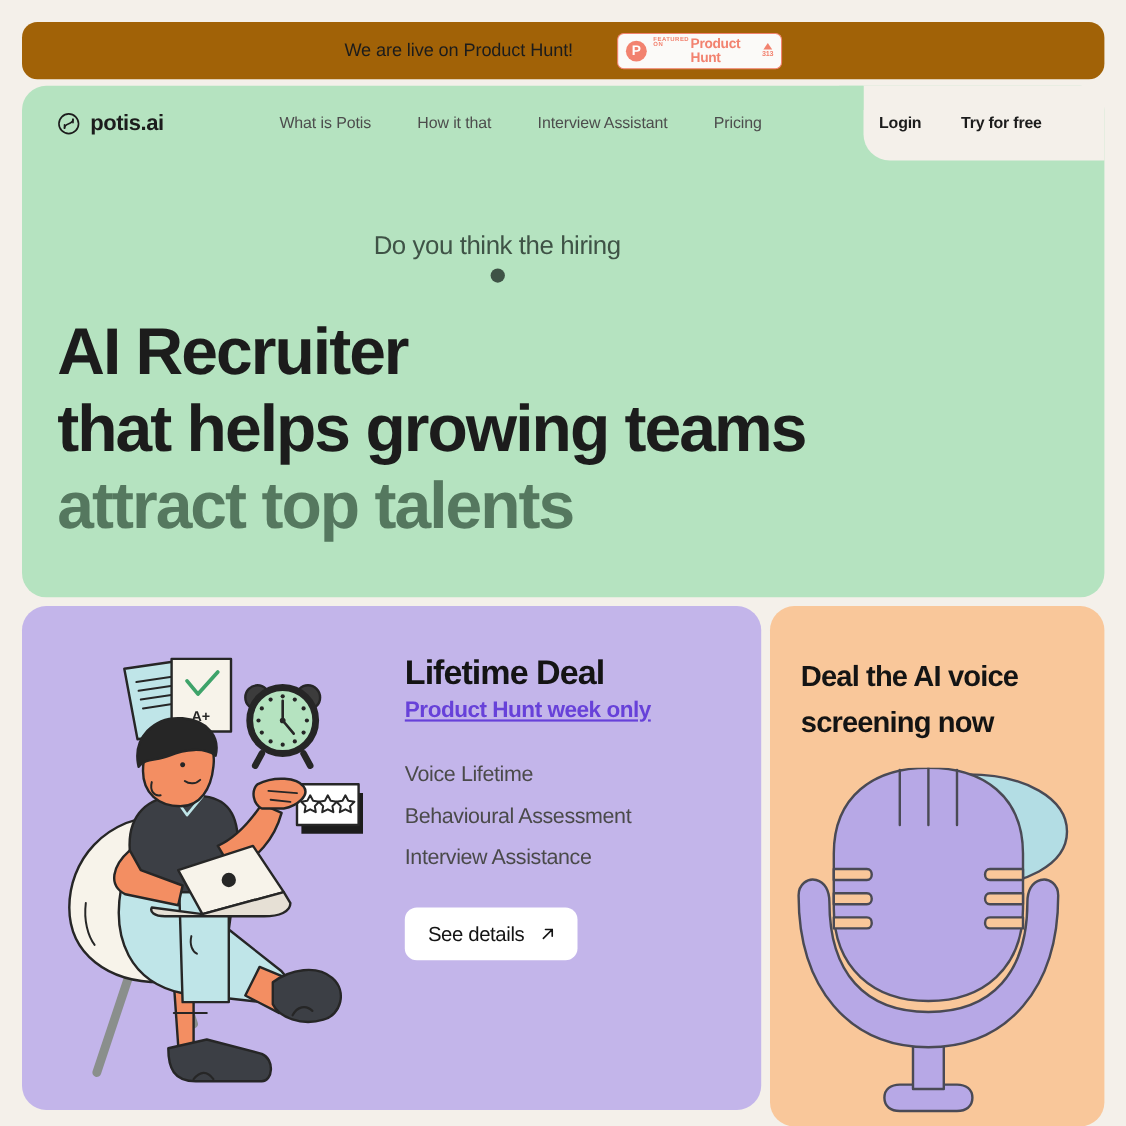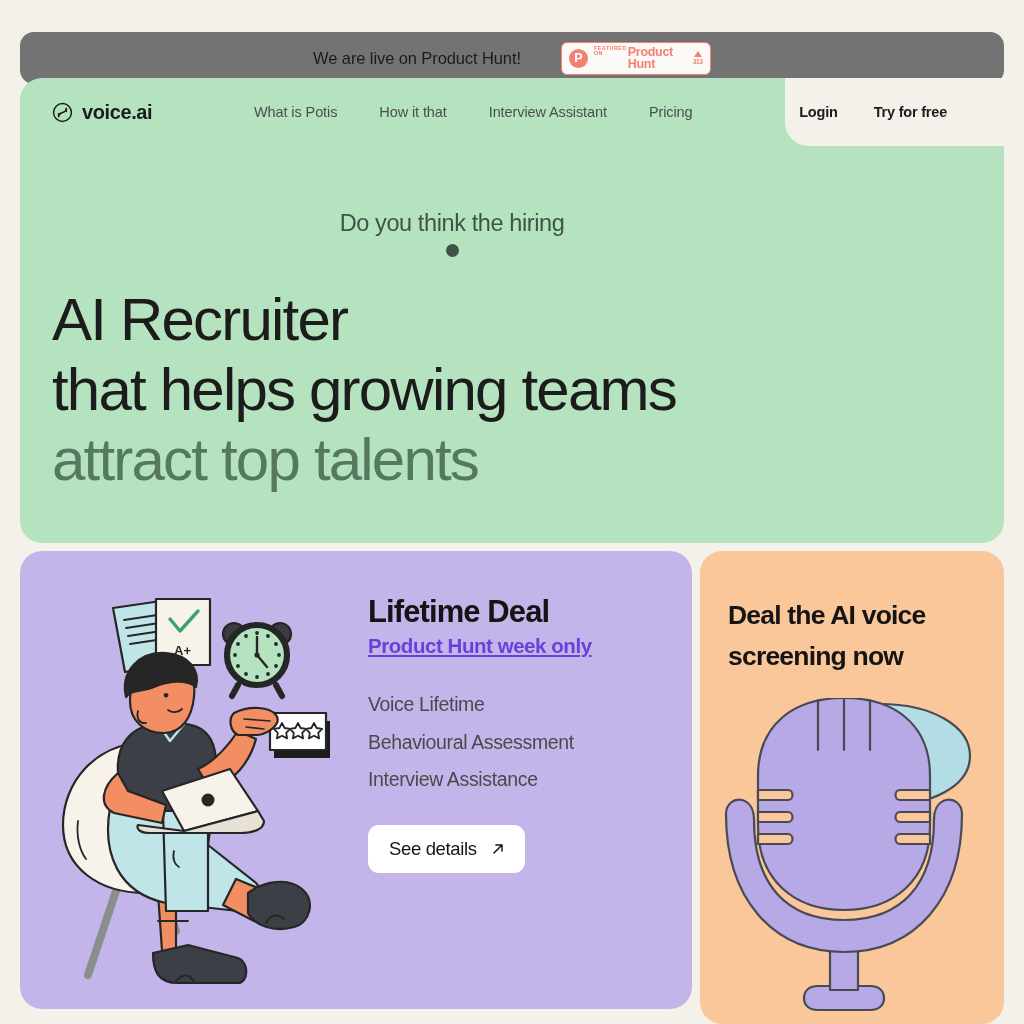--- a/index.html
+++ b/index.html
@@ -14,24 +14,24 @@
     background: #f4f0ea;
     font-family: "Liberation Sans", sans-serif;
     position: relative;
     -webkit-font-smoothing: antialiased;
   }
 
   
   .announce-bar {
     position: absolute;
     left: 20px;
-    top: 32px;
+    top: 20px;
     width: 984px;
     height: 52px;
-    background: #737373;
+    background: #a16207;
     border-radius: 14px;
     display: flex;
     align-items: center;
     justify-content: center;
     gap: 40px;
   }
   .announce-text {
     font-size: 16.5px;
     color: #1c1c1c;
     letter-spacing: -0.1px;
@@ -187,21 +187,21 @@
     flex-direction: column;
   }
   .eyebrow-dot {
     display: inline-block;
     width: 13px; height: 13px;
     border-radius: 50%;
     background: #3f5346;
   }
   .hero-h1 {
     font-size: 60px;
-    font-weight: normal;
+    font-weight: bold;
     line-height: 70px;
     letter-spacing: -1.8px;
     color: #1c1c1c;
   }
   .hero-h1 .muted { color: #55785f; }
 
   
   .card-purple {
     position: absolute;
     left: 20px;
@@ -309,21 +309,21 @@
   <div class="hero-notch"></div>
 </div>
 
 <div class="navbar">
   <div class="brand">
     <svg class="brand-mark" viewBox="0 0 24 24">
       <circle cx="12" cy="12" r="10.2" fill="none" stroke="#1c1c1c" stroke-width="1.7"></circle>
       <path d="M7.6 16.6 C7.6 10.4 16.4 13.6 16.4 7.4" fill="none" stroke="#1c1c1c" stroke-width="1.7" stroke-linecap="round"></path>
       <path d="M7.6 16.6 L7.6 13.1 M16.4 7.4 L16.4 10.9" fill="none" stroke="#1c1c1c" stroke-width="1.7" stroke-linecap="round"></path>
     </svg>
-    <span class="brand-name">voice.ai</span>
+    <span class="brand-name">potis.ai</span>
   </div>
 
   <div class="nav-links">
     <span class="nav-link">What is Potis</span>
     <span class="nav-link">How it that</span>
     <span class="nav-link">Interview Assistant</span>
     <span class="nav-link">Pricing</span>
   </div>
 
   <div class="nav-actions">

